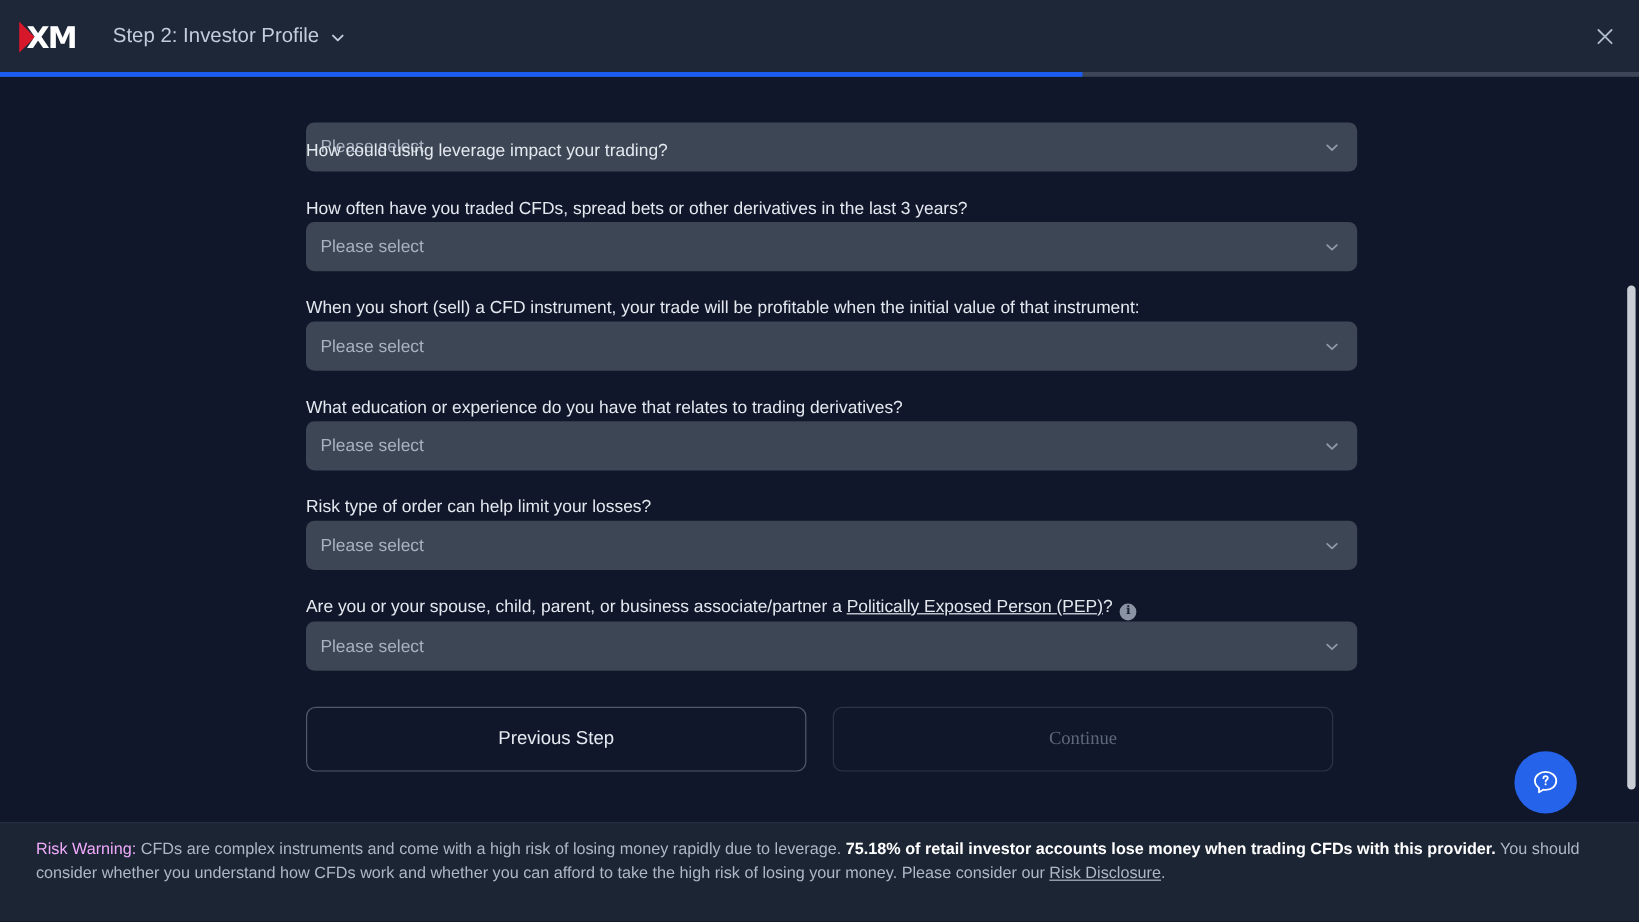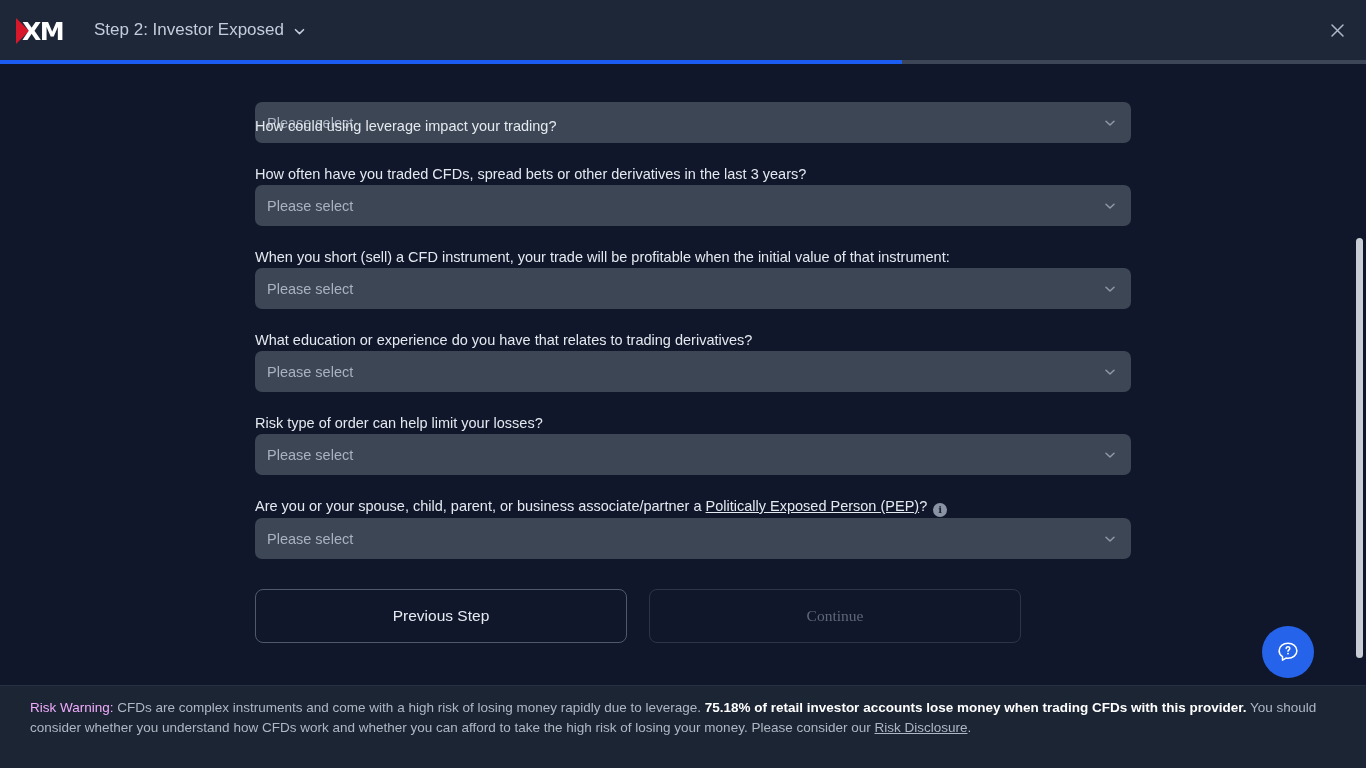--- a/index.html
+++ b/index.html
@@ -185,21 +185,21 @@
   .select-chev svg { display: block; }
 
   
   .btn-row {
     display: flex;
     gap: 22px;
     margin-top: 30px;
   }
 
   .btn {
-    width: 372px;
+    width: 417px;
     height: 54px;
     border-radius: 8px;
     display: flex;
     align-items: center;
     justify-content: center;
     font-size: 15.5px;
     background: transparent;
   }
 
   .btn-prev {
@@ -287,21 +287,21 @@
 <body>
 
 <div class="header">
 
   <div class="logo">
     <span class="logo-arrow"></span>
     <span class="logo-text">XM</span>
   </div>
 
   <div class="header-title-wrap">
-    <span class="header-title">Step 2: Investor Exposed</span>
+    <span class="header-title">Step 2: Investor Profile</span>
     <span class="chev-hdr">
       <svg width="13" height="13" viewBox="0 0 13 13">
         <path d="M2.5 4.7 L6.5 8.6 L10.5 4.7" fill="none" stroke="#c3ccda" stroke-width="1.6" stroke-linecap="round" stroke-linejoin="round"></path>
       </svg>
     </span>
   </div>
 
   <div class="close-btn">
     <svg width="15" height="15" viewBox="0 0 15 15">
       <path d="M2 2 L13 13 M13 2 L2 13" fill="none" stroke="#aeb9c8" stroke-width="1.5" stroke-linecap="round"></path>

